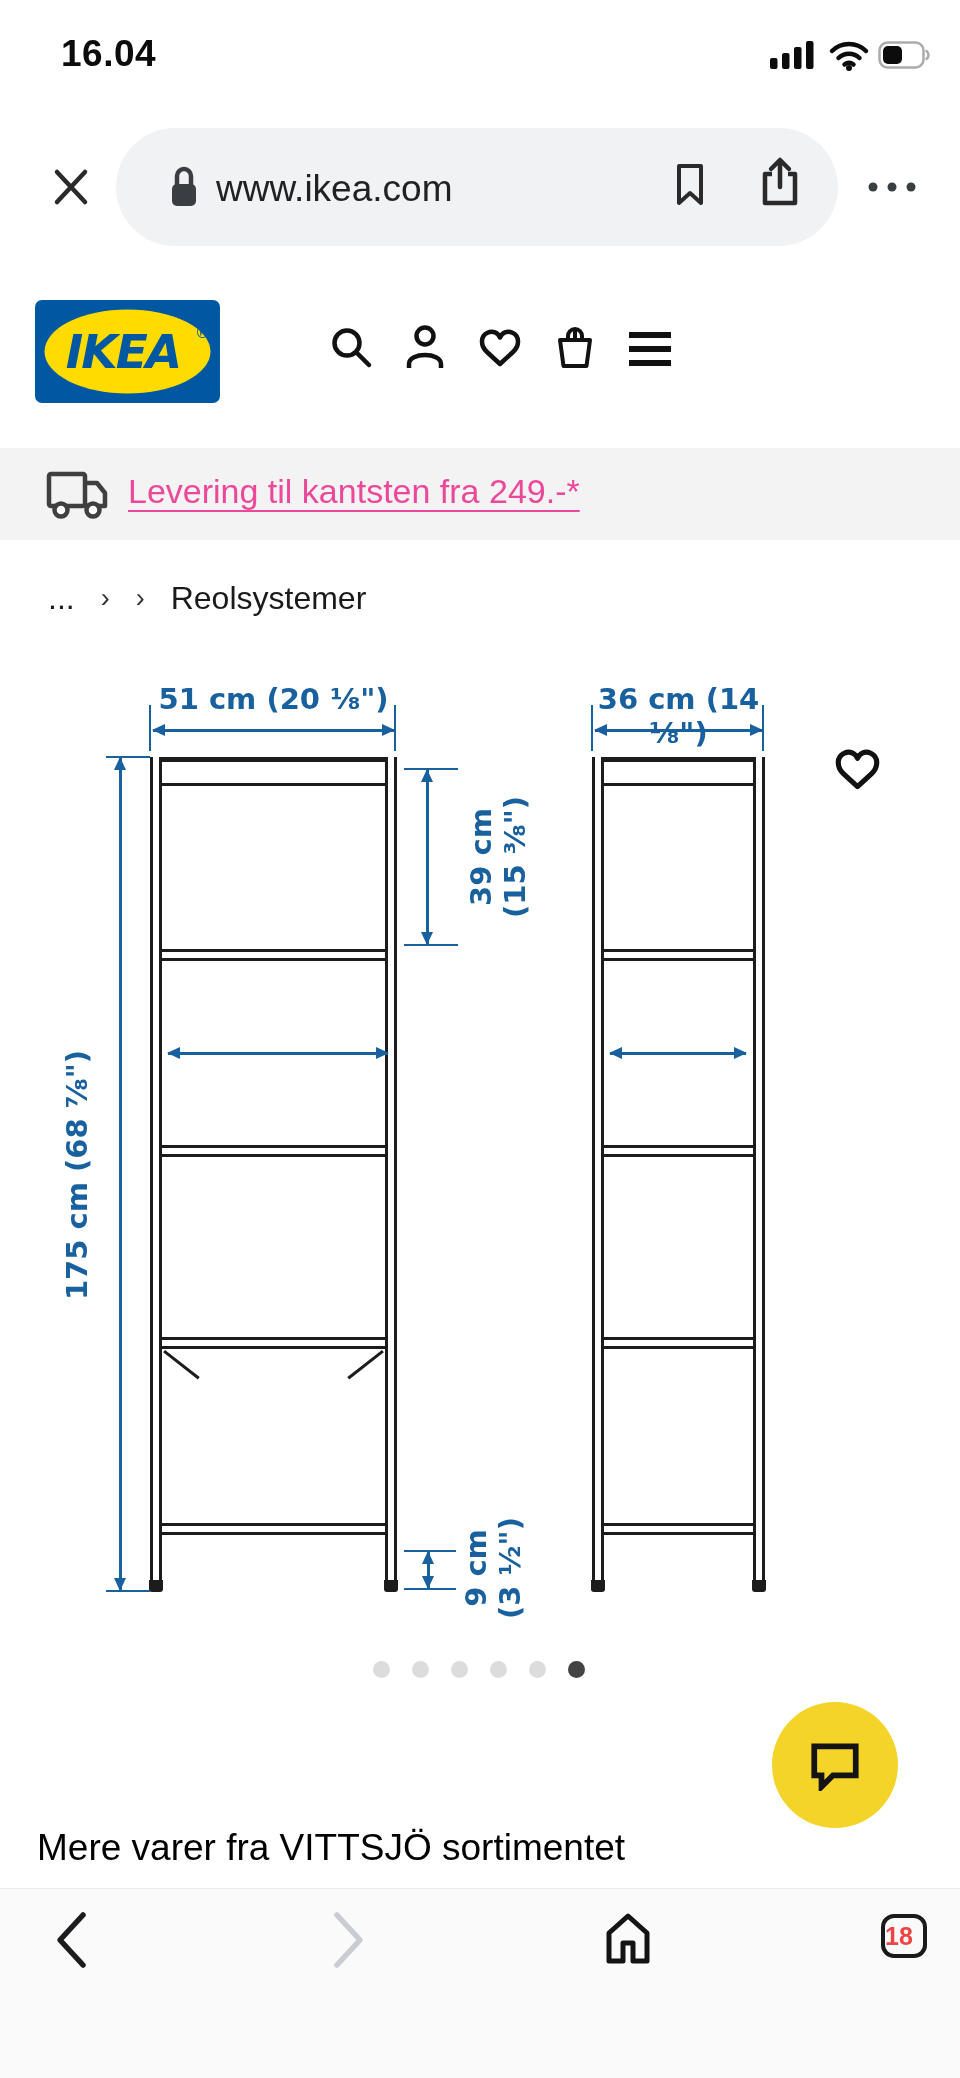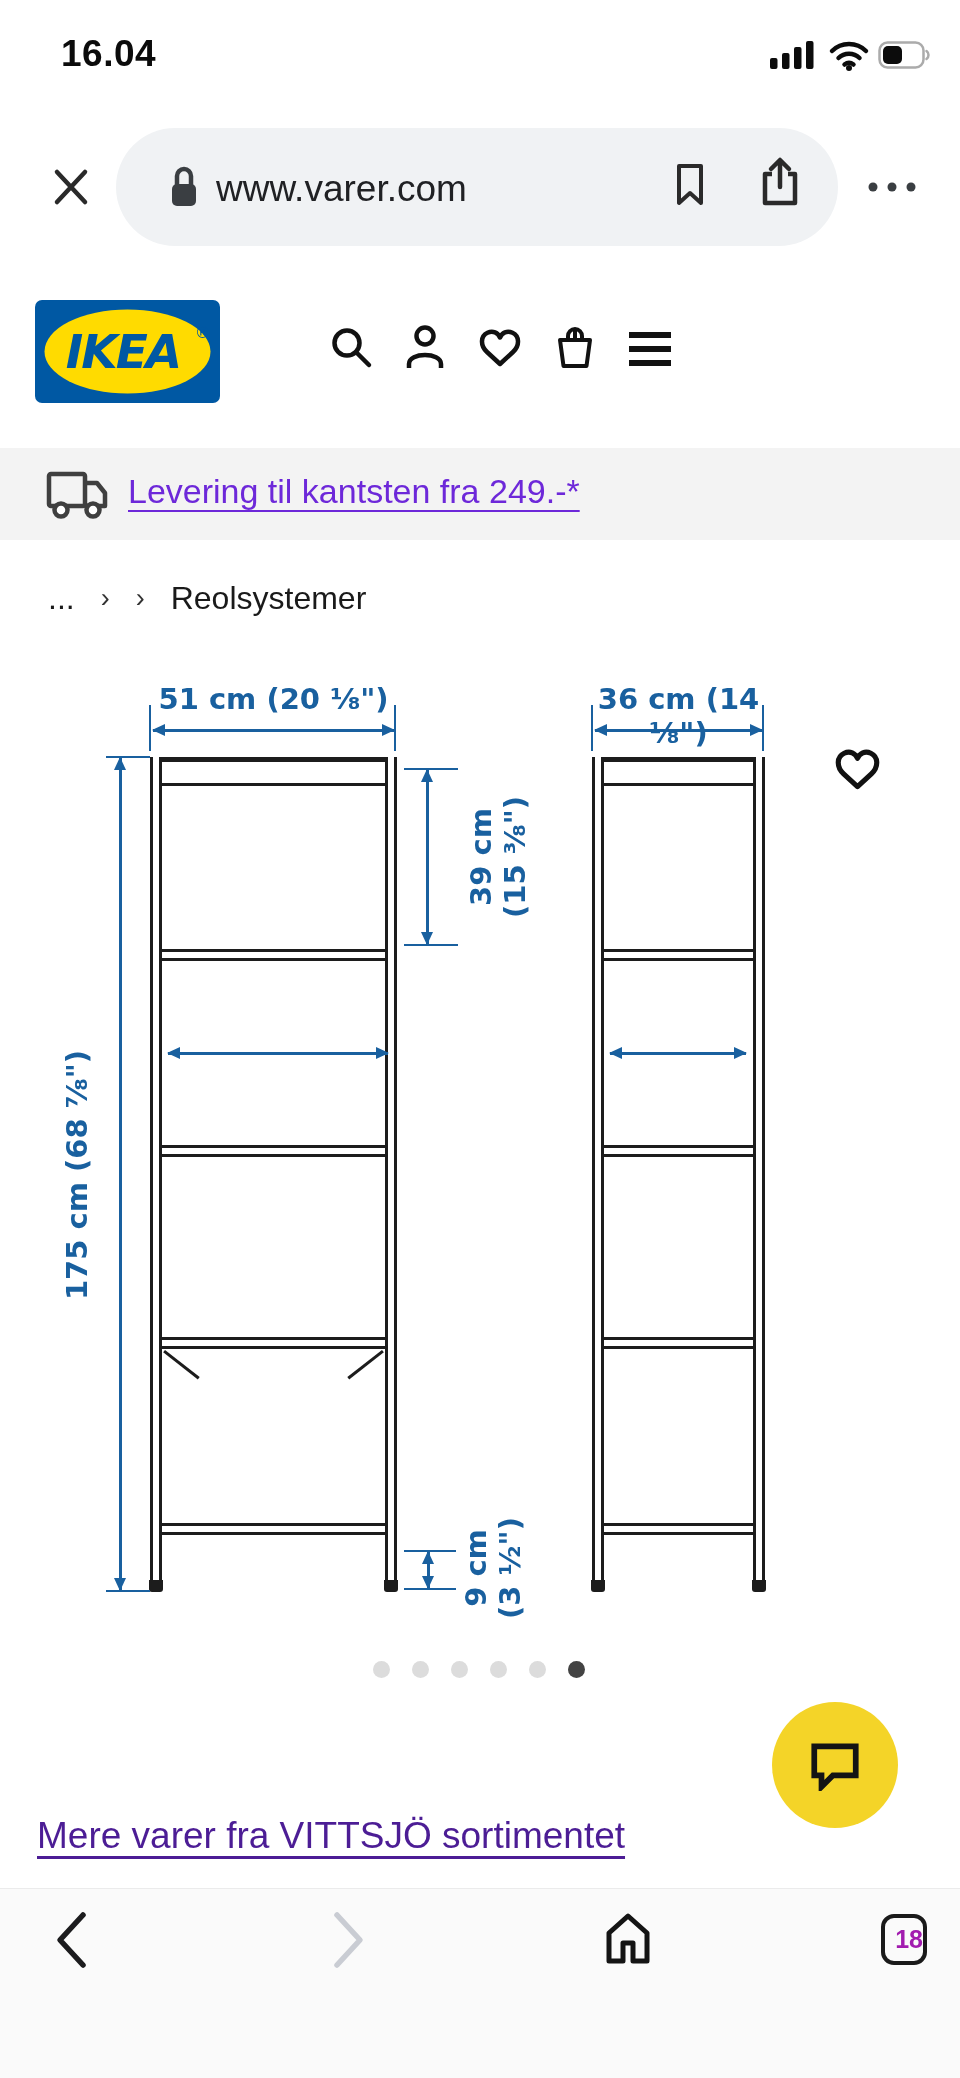--- a/index.html
+++ b/index.html
@@ -10,21 +10,21 @@
 
   
   .time{font-size:37px;font-weight:bold;letter-spacing:.5px;color:#0b0b0b;}
 
   
   .pill{background:#f0f2f4;border-radius:59px;}
   .url{font-size:37px;color:#202124;}
 
   
   .banner{background:#f3f3f3;}
-  .banner-link{font-size:34px;color:#6d28d9;text-decoration:underline;text-underline-offset:7px;text-decoration-thickness:2px;}
+  .banner-link{font-size:34px;color:#ec4899;text-decoration:underline;text-underline-offset:7px;text-decoration-thickness:2px;}
 
   
   .crumbs{display:flex;align-items:center;gap:26px;font-size:32px;color:#1a1a1a;}
   .crumb-sep{font-size:27px;color:#333;}
 
   
   :root{--blue:#19609f;--ink:#1c1c1c;}
   .dim{color:var(--blue);font-weight:bold;font-family:"DejaVu Sans",sans-serif;font-size:29px;line-height:1.16;white-space:pre-line;text-align:center;}
   .vlabel{transform:translate(-50%,-50%) rotate(-90deg);}
   .leg{width:12px;border-left:3px solid var(--ink);border-right:3px solid var(--ink);box-sizing:border-box;background:#fff;}
@@ -47,26 +47,26 @@
 
   
   .dots{display:flex;gap:22px;}
   .dot{width:17px;height:17px;border-radius:50%;background:#dcdcdc;}
   .dot.active{background:#434343;}
 
   
   .chat{width:126px;height:126px;border-radius:50%;background:#f4d428;display:flex;align-items:center;justify-content:center;}
 
   
-  .big-link{font-size:37px;color:#4c1d95;text-decoration:underline;text-underline-offset:8px;text-decoration-thickness:2.5px;}
+  .big-link{font-size:37px;color:#000000;text-underline-offset:8px;text-decoration-thickness:2.5px;margin-top:12px;}
 
   
   .navbar{background:#fafafa;border-top:1px solid #ebebeb;}
-  .tabbox{width:46px;height:51px;border:4.5px solid #1a1a1a;border-radius:13px;box-sizing:border-box;
-          display:flex;align-items:center;justify-content:flex-end;font-size:25px;font-weight:bold;color:#a21caf;}
+  .tabbox{width:46px;height:44px;border:4.5px solid #1a1a1a;border-radius:13px;box-sizing:border-box;
+          display:flex;align-items:center;justify-content:flex-start;font-size:25px;font-weight:bold;color:#ef4444;}
 </style>
 </head>
 <body>
 
 <div class="screen">
 
   <div class="abs time" style="left:61px;top:33px;">16.04</div>
   <svg class="abs" style="left:770px;top:40px;" width="46" height="31" viewBox="0 0 46 31">
     <rect x="0" y="18" width="7.5" height="11" rx="2" fill="#0c0c0c"></rect>
     <rect x="12" y="13" width="7.5" height="16" rx="2" fill="#0c0c0c"></rect>
@@ -86,21 +86,21 @@
   </svg>
 
   <svg class="abs" style="left:52px;top:168px;" width="38" height="38" viewBox="0 0 38 38">
     <path d="M5,4 L33,34 M33,4 L5,34" stroke="#2a2a2a" stroke-width="4.5" stroke-linecap="round"></path>
   </svg>
   <div class="abs pill" style="left:116px;top:128px;width:722px;height:118px;"></div>
   <svg class="abs" style="left:168px;top:164px;" width="32" height="46" viewBox="0 0 32 46">
     <path d="M9,21 V12 a7,7 0 0 1 14,0 V21" stroke="#3a3e42" stroke-width="4.5" fill="none"></path>
     <rect x="4" y="20" width="24" height="22" rx="5" fill="#3a3e42"></rect>
   </svg>
-  <div class="abs url" style="left:216px;top:168px;">www.varer.com</div>
+  <div class="abs url" style="left:216px;top:168px;">www.ikea.com</div>
   <svg class="abs" style="left:674px;top:162px;" width="32" height="46" viewBox="0 0 32 46">
     <path d="M5,4 H27 V41 L16,31 L5,41 Z" stroke="#2a2a2a" stroke-width="4" fill="none" stroke-linejoin="round"></path>
   </svg>
   <svg class="abs" style="left:760px;top:156px;" width="40" height="52" viewBox="0 0 40 52">
     <path d="M12,18 H5 V47 H35 V18 H28" stroke="#2a2a2a" stroke-width="4.5" fill="none" stroke-linejoin="round"></path>
     <path d="M20,31 V5 M11,13 L20,4 L29,13" stroke="#2a2a2a" stroke-width="4.5" fill="none" stroke-linecap="round" stroke-linejoin="round"></path>
   </svg>
   <svg class="abs" style="left:866px;top:180px;" width="52" height="14" viewBox="0 0 52 14">
     <circle cx="7" cy="7" r="4.5" fill="#3a3e42"></circle>
       <circle cx="26" cy="7" r="4.5" fill="#3a3e42"></circle>

